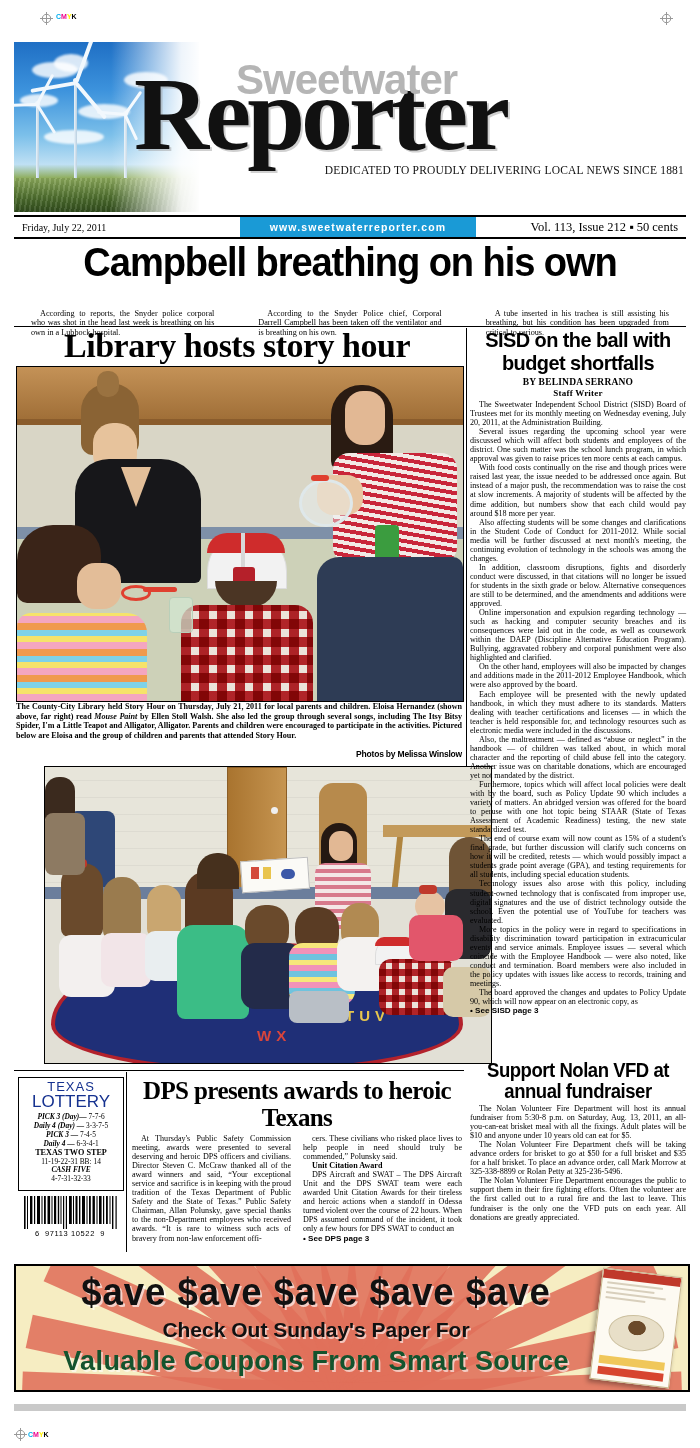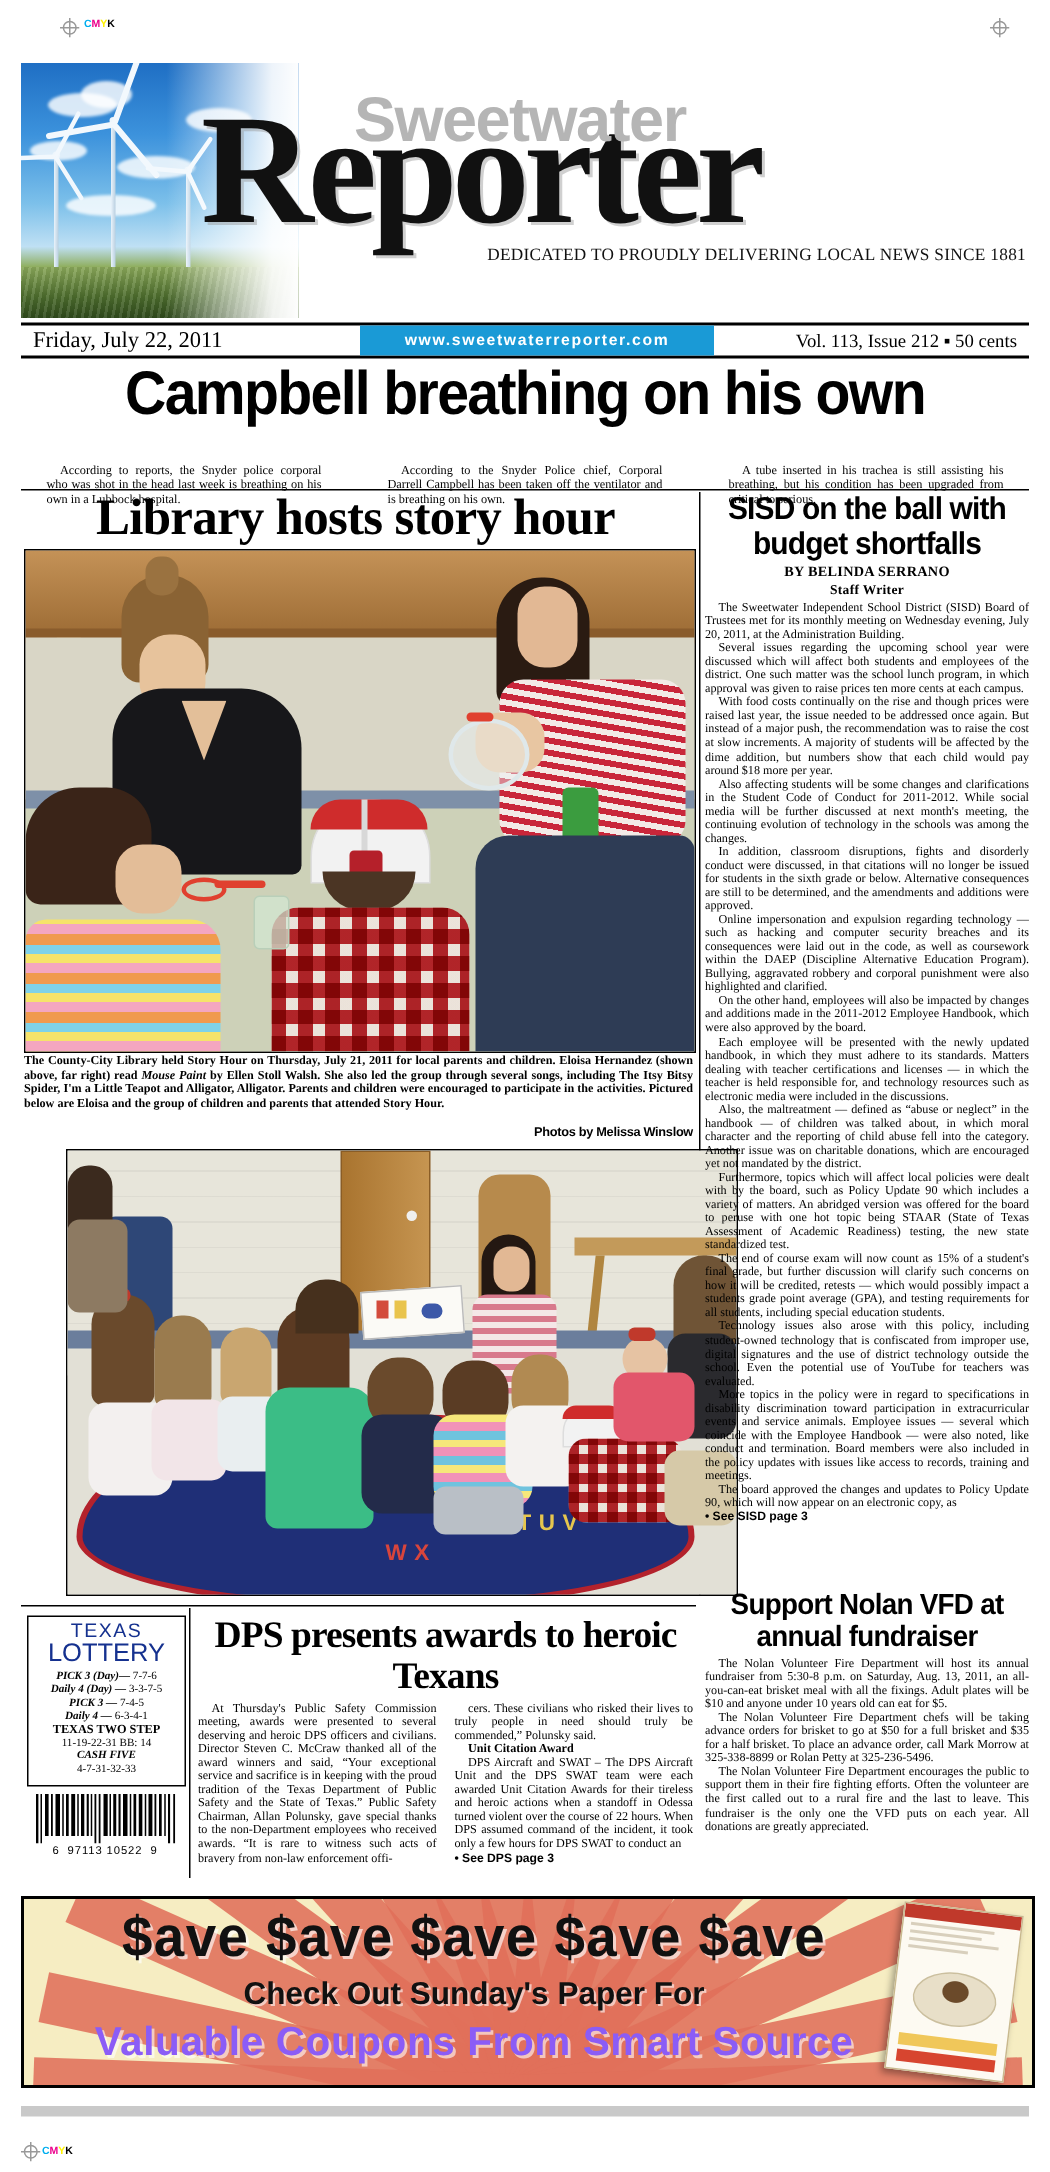--- a/index.html
+++ b/index.html
@@ -43,21 +43,21 @@
        font-size:42px;font-weight:bold;color:#b5b5b5;letter-spacing:-1px;}
   .rep-word{position:absolute;left:10px;top:20px;font-family:"Liberation Serif",serif;
        font-size:104px;font-weight:bold;color:#111;letter-spacing:-4px;line-height:104px;
        text-shadow:2px 2px 0 rgba(150,150,150,.45);}
   .mast-slogan{position:absolute;right:2px;top:122px;font-family:"Liberation Serif",serif;
        font-size:11.5px;letter-spacing:.2px;color:#111;}
 
   
   .datebar{position:absolute;left:14px;top:215px;width:672px;height:20px;
       border-top:2px solid #000;border-bottom:2px solid #000;display:flex;align-items:stretch;}
-  .datebar .dt{flex:0 0 218px;display:flex;align-items:center;padding-left:8px;font-size:15px;text-align:center;}
+  .datebar .dt{flex:0 0 218px;display:flex;align-items:center;padding-left:8px;font-size:10px;text-align:center;}
   .datebar .url{flex:0 0 236px;background:#1a9ad6;color:#fff;display:flex;align-items:center;justify-content:center;
       font-family:"Liberation Sans",sans-serif;font-weight:bold;font-size:10.5px;letter-spacing:1.1px;}
   .datebar .vol{flex:1;display:flex;align-items:center;justify-content:flex-end;padding-right:8px;font-size:12.5px;}
 
   
   .lead-hed{position:absolute;left:14px;top:240px;width:672px;text-align:center;
       font-family:"Liberation Sans",sans-serif;font-weight:bold;font-size:41px;line-height:44px;
       letter-spacing:-1.2px;transform:scaleX(.93);transform-origin:50% 50%;}
   .lead-cols{position:absolute;left:16px;top:294px;width:668px;display:flex;gap:14px;}
   .lead-cols p{margin:15px;font-size:8.2px;line-height:9.4px;text-align:justify;text-indent:9px;flex:1;}
@@ -131,21 +131,21 @@
   .ray{position:absolute;left:50%;bottom:-10px;width:34px;height:330px;background:#e0705a;
       transform-origin:50% 100%;opacity:.88;}
   .adtext{position:absolute;left:0;top:0;width:672px;height:124px;}
   .ad-l1{position:absolute;left:0;top:6px;width:600px;text-align:center;
       font-family:"Liberation Sans",sans-serif;font-weight:bold;font-size:38px;line-height:40px;color:#111;
       letter-spacing:1px;text-shadow:2px 2px 0 rgba(255,255,255,.65);transform:scaleX(.96);transform-origin:50% 50%;}
   .ad-l2{position:absolute;left:0;top:52px;width:600px;text-align:center;
       font-family:"Liberation Sans",sans-serif;font-weight:bold;font-size:21px;line-height:24px;color:#111;
       text-shadow:1.5px 1.5px 0 rgba(255,255,255,.6);}
   .ad-l3{position:absolute;left:0;top:80px;width:600px;text-align:center;
-      font-family:"Liberation Sans",sans-serif;font-weight:bold;font-size:27px;line-height:30px;color:#8b5cf6;
+      font-family:"Liberation Sans",sans-serif;font-weight:bold;font-size:27px;line-height:30px;color:#14532d;
       letter-spacing:.4px;text-shadow:1.8px 1.8px 0 rgba(255,255,255,.6);}
   .insert{position:absolute;right:12px;top:6px;width:78px;height:110px;background:#fdfaf2;
       border:1px solid #c9b98e;transform:rotate(7deg);box-shadow:-2px 3px 5px rgba(0,0,0,.35);overflow:hidden;}
   .insert .ihead{height:9px;background:#c0392b;}
   .insert .iline{height:2px;margin:3px 5px;background:#d8cfbc;}
   .insert .ibowl{position:absolute;left:12px;top:42px;width:54px;height:34px;border-radius:50%;
       background:radial-gradient(ellipse at 50% 35%,#6b4a2a 0 22%,#e8dfc8 24% 100%);border:1px solid #cbbf9e;}
   .insert .ifoot{position:absolute;left:6px;bottom:5px;width:66px;height:8px;background:#d7452f;}
   .insert .ifoot2{position:absolute;left:6px;bottom:16px;width:66px;height:8px;background:#f0c75a;}
 
@@ -429,21 +429,21 @@
     </svg>
     <div class="num"><span>6</span>&nbsp;&nbsp;<span>97113 10522</span>&nbsp;&nbsp;<span>9</span></div>
   </div>
 
   <div class="dps-hed">DPS presents awards to heroic Texans</div>
   <div class="dps-cols">
     <div class="c">
       <p>At Thursday's Public Safety Commission meeting, awards were presented to several deserving and heroic DPS officers and civilians. Director Steven C. McCraw thanked all of the award winners and said, “Your exceptional service and sacrifice is in keeping with the proud tradition of the Texas Department of Public Safety and the State of Texas.” Public Safety Chairman, Allan Polunsky, gave special thanks to the non-Department employees who received awards. “It is rare to witness such acts of bravery from non-law enforcement offi-</p>
     </div>
     <div class="c">
-      <p>cers. These civilians who risked their lives to truly people in need should truly be commended,” Polunsky said.</p>
+      <p>cers. These civilians who risked place lives to help people in need should truly be commended,” Polunsky said.</p>
       <p class="sub">Unit Citation Award</p>
       <p>DPS Aircraft and SWAT – The DPS Aircraft Unit and the DPS SWAT team were each awarded Unit Citation Awards for their tireless and heroic actions when a standoff in Odessa turned violent over the course of 22 hours. When DPS assumed command of the incident, it took only a few hours for DPS SWAT to conduct an</p>
       <p class="jump">• See DPS page 3</p>
     </div>
   </div>
 
   <div class="ad">
     <div class="rays">
       <div class="ray" style="transform:translateX(-50%) rotate(-78deg);"></div>
       <div class="ray" style="transform:translateX(-50%) rotate(-66deg);"></div>

